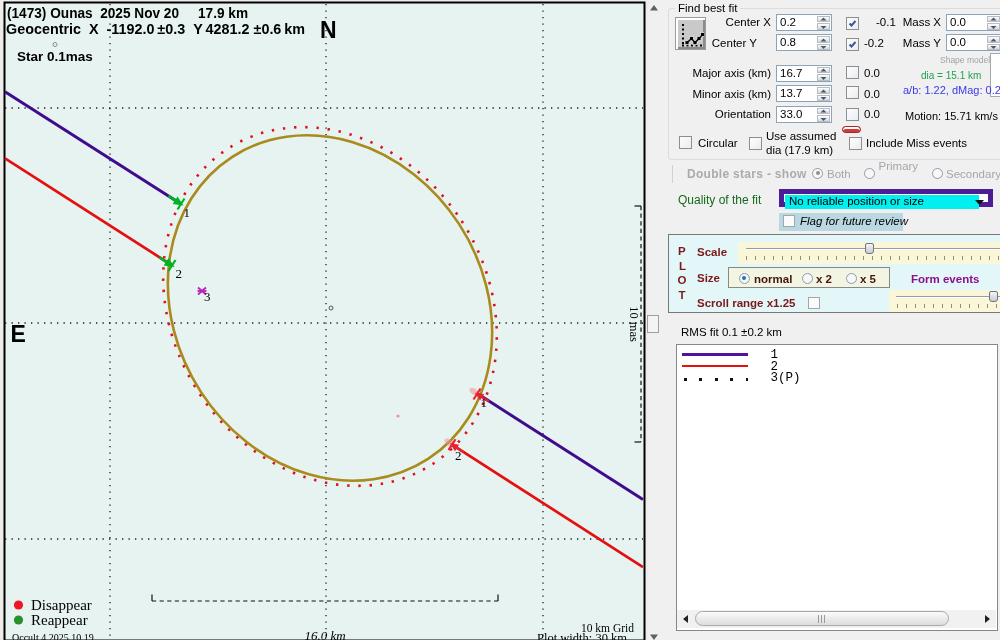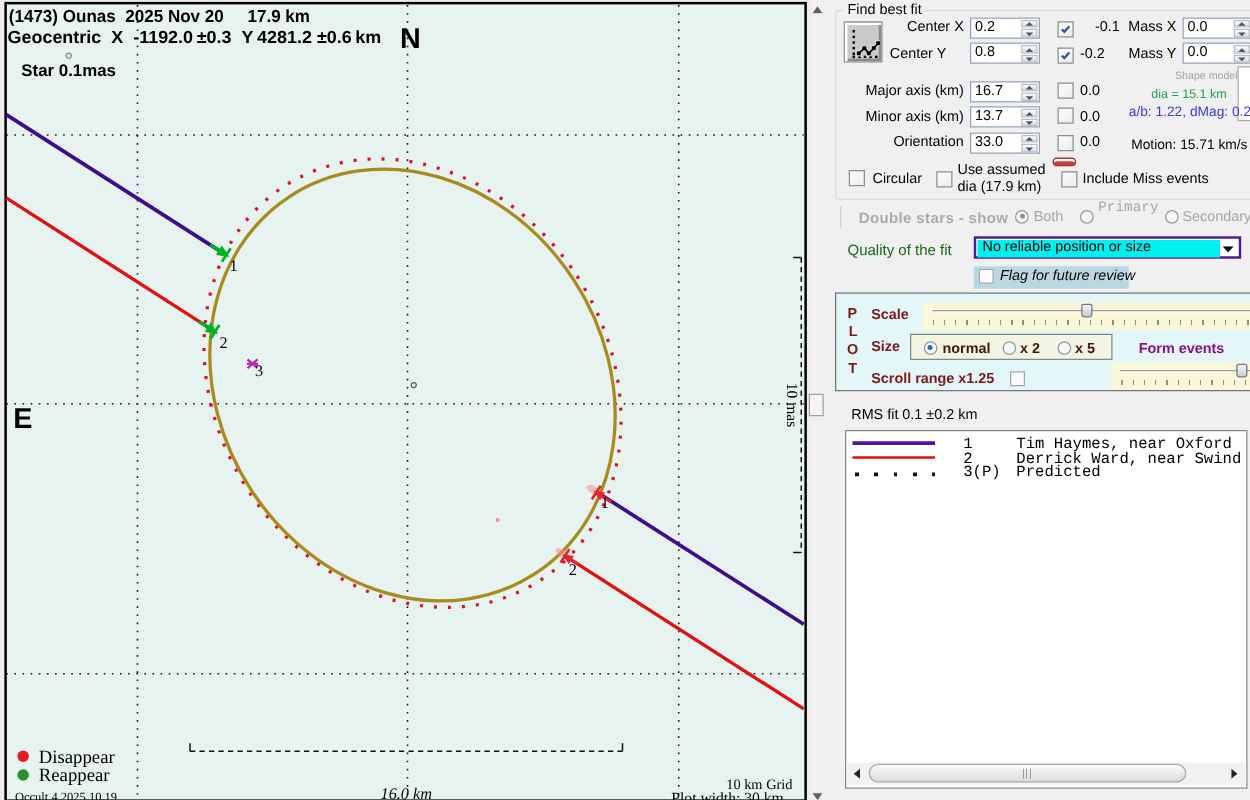--- a/index.html
+++ b/index.html
@@ -273,27 +273,27 @@
 <div class="lbl" style="left:866px;top:137px;">Include Miss events</div>
 
 
 <div class="ab" style="left:672px;top:165px;width:1px;height:18px;background:#D0D0D0;"></div>
 <div class="lbl" style="left:687px;top:166.5px;font-weight:bold;font-size:12px;color:#ABABAB;letter-spacing:0.3px;">Double stars - show</div>
 <div class="radio" style="left:812px;top:167.5px;">
     <span class="dot" style="background:#909090;"></span>
   </div>
 <div class="lbl" style="left:827px;top:168px;color:#A6A6A6;">Both</div>
 <div class="radio" style="left:863.5px;top:167.5px;"></div>
-<div class="lbl" style="left:878.5px;top:160px;color:#A6A6A6;font-family:Liberation Mono, monospace;">Primary</div>
+<div class="lbl" style="left:878.5px;top:160px;color:#A6A6A6;">Primary</div>
 <div class="radio" style="left:931.5px;top:167.5px;"></div>
 <div class="lbl" style="left:946px;top:168px;color:#A6A6A6;text-align:right;">Secondary</div>
 
 
 <div class="lbl" style="left:678px;top:192.5px;font-weight:normal;font-size:12px;color:#15691C;">Quality of the fit</div>
-<div class="ab" style="left:779px;top:188.5px;width:214px;height:18px;border:2px solid #4c1d95;background:#FFF;box-sizing:border-box;">
+<div class="ab" style="left:779px;top:188.5px;width:214px;height:18px;border:5px solid #4c1d95;background:#FFF;box-sizing:border-box;">
   <div style="position:absolute;left:1px;top:1px;width:194px;height:14px;background:#00EFEF;"></div>
   <div style="position:absolute;left:5px;top:1.5px;font-size:11.5px;">No reliable position or size</div>
   <svg width="9" height="5" style="position:absolute;right:4px;top:6px">
       <polygon points="0,0 9,0 4.5,5" fill="#111"></polygon>
     </svg>
 </div>
 <div class="ab" style="left:779px;top:212.5px;width:124px;height:18px;background:#B9D8E2;"></div>
 <div class="cbs" style="left:783px;top:215px;"></div>
 <div class="lbl" style="left:800px;top:215px;font-style:italic;">Flag for future review</div>
 
@@ -328,23 +328,20 @@
 
 
 <div class="lbl" style="left:681px;top:325.5px;">RMS fit 0.1 ±0.2 km</div>
 <div class="ab" style="left:675.5px;top:343.5px;width:322px;height:287px;background:#FFF;border:1px solid #828790;box-sizing:border-box;overflow:hidden;">
   <div class="ab" style="left:5.5px;top:8.5px;width:66px;height:2.6px;background:#5212A0;"></div>
   <div class="ab" style="left:5.5px;top:20.3px;width:66px;height:2.6px;background:#E3100F;"></div>
   <div class="ab" style="left:7px;top:33.1px;width:64px;height:3px;background:repeating-linear-gradient(90deg,#111 0 3px,transparent 3px 15.4px);"></div>
   <div class="ab" style="left:94px;top:5.3px;font-family:'Liberation Mono',monospace;font-size:12.5px;line-height:11.85px;white-space:pre;">1
 2
 3(P)</div>
-  <div class="ab" style="left:136.5px;top:5.3px;font-family:'Liberation Mono',monospace;font-size:12.5px;line-height:11.85px;white-space:pre;">Tim Haymes, near Oxford
-Derrick Ward, near Swind
-Predicted</div>
 
   <div class="ab" style="left:0.5px;top:265.5px;width:319px;height:18px;background:#F1F1F1;">
     <svg width="5" height="8" style="position:absolute;left:6px;top:5px">
         <polygon points="5,0 5,8 0,4" fill="#222"></polygon>
       </svg>
     <svg width="5" height="8" style="position:absolute;right:6px;top:5px">
         <polygon points="0,0 0,8 5,4" fill="#222"></polygon>
       </svg>
     <div style="position:absolute;left:18px;top:1px;width:254px;height:15px;background:linear-gradient(180deg,#FBFBFB,#DCDCDC);border:1px solid #A8A8A8;border-radius:8px;box-sizing:border-box;">
       <div style="position:absolute;left:122px;top:3px;width:8px;height:8px;background:repeating-linear-gradient(90deg,#999 0 1px,transparent 1px 3px);"></div>

